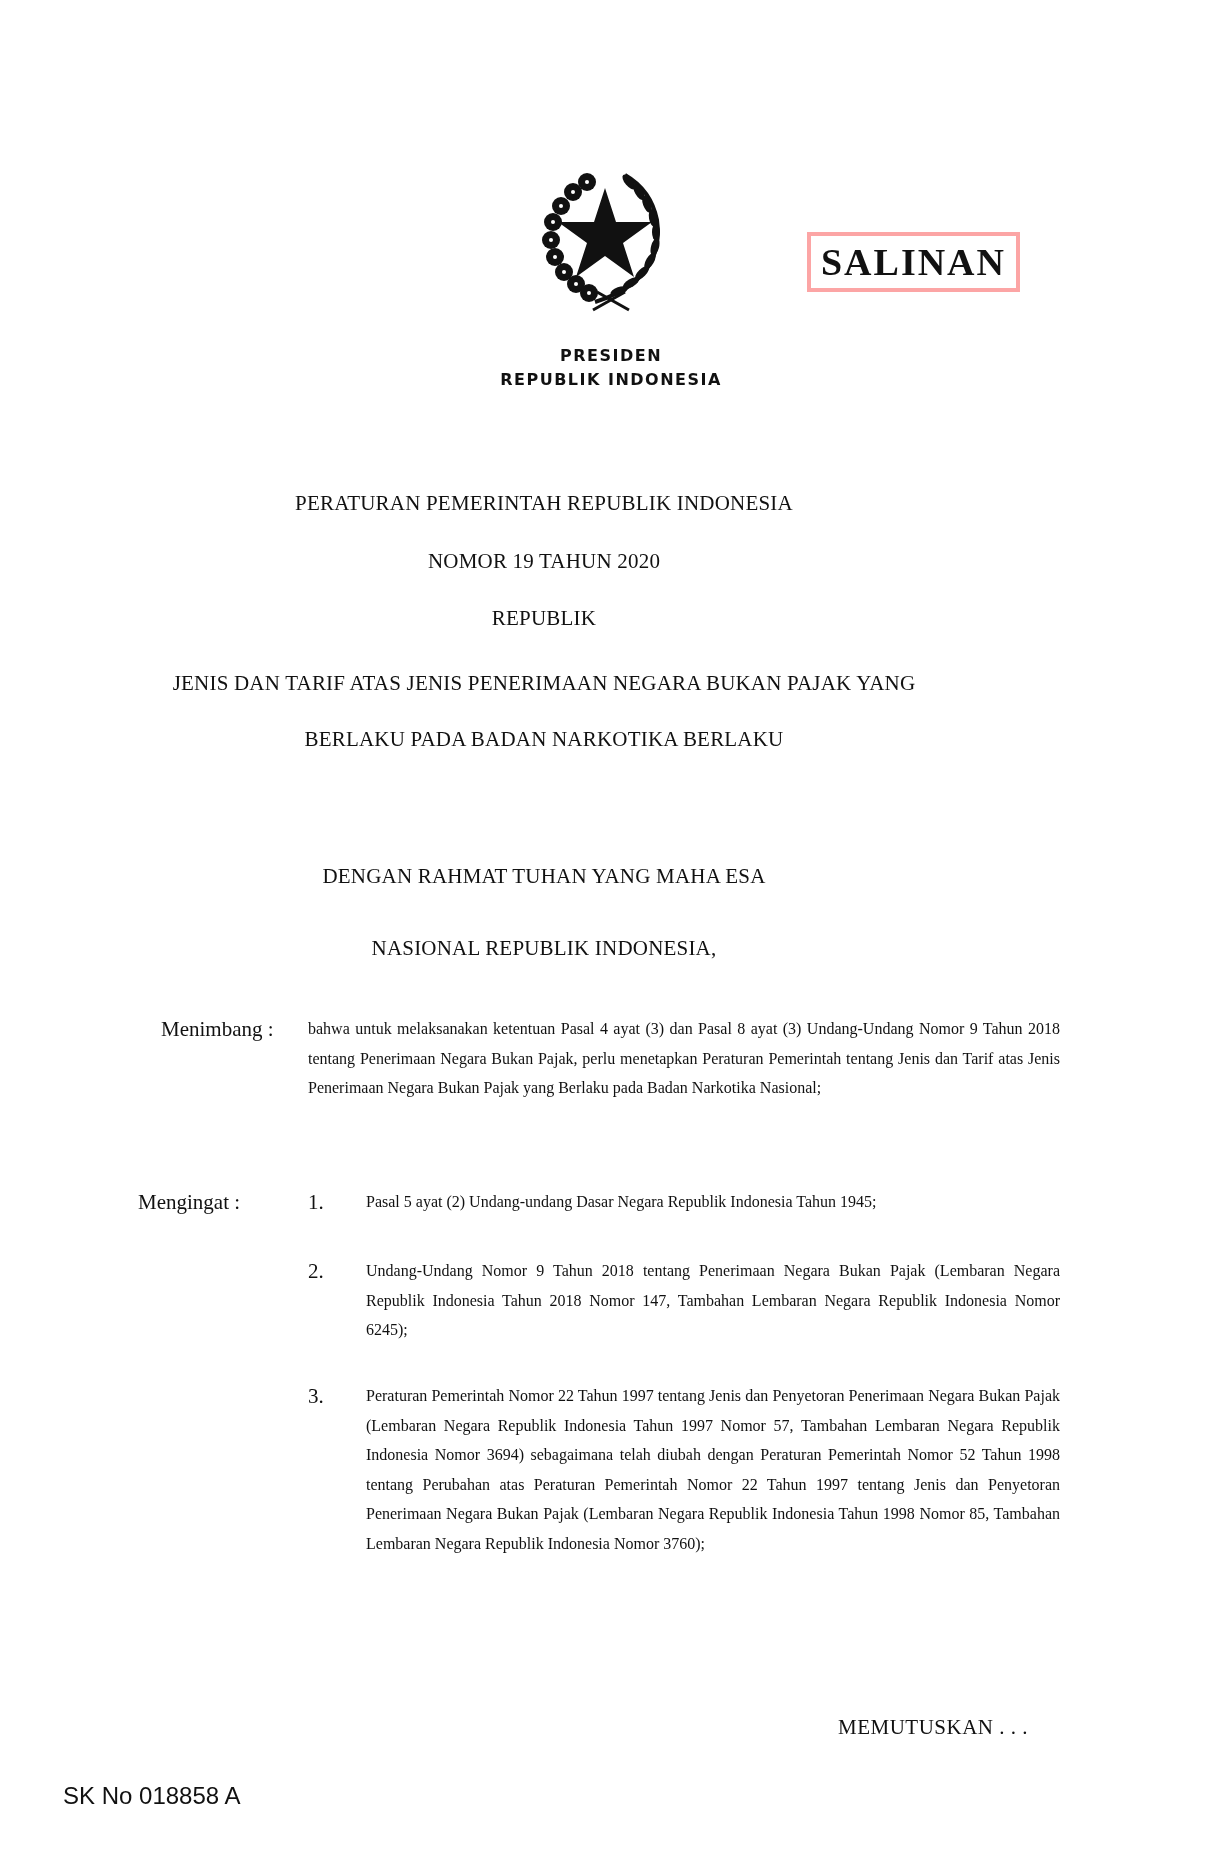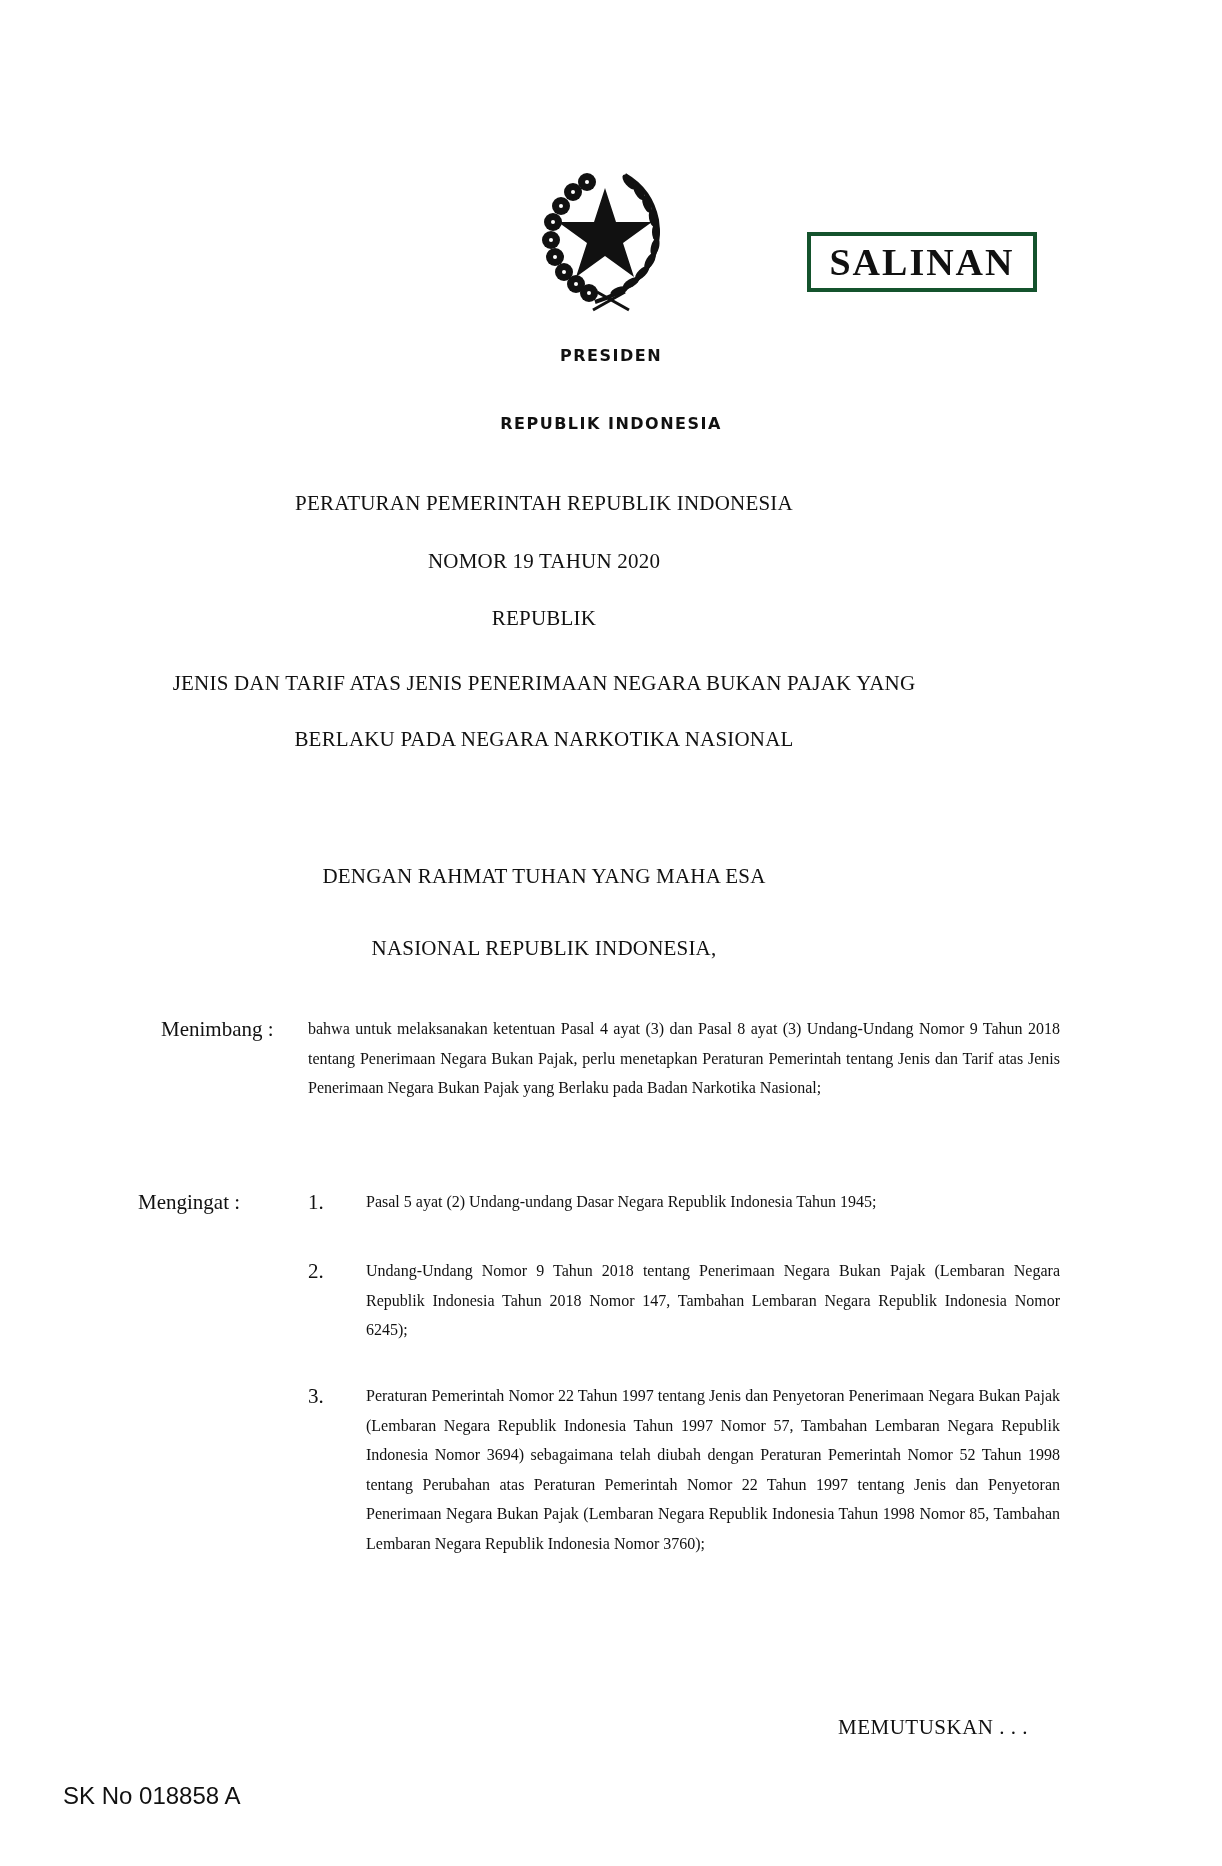--- a/index.html
+++ b/index.html
@@ -12,22 +12,22 @@
     position: absolute; left: 0; width: 1088px; text-align: center;
     font-size: 21px; letter-spacing: 0.2px;
   }
   .emblem { left: 525px; top: 160px; width: 160px; height: 160px; }
   .emblem-caption {
     position: absolute; left: 0; width: 1222px; text-align: center;
     font-family: "DejaVu Sans", "Liberation Sans", sans-serif;
     font-weight: bold; font-size: 16px; letter-spacing: 1.5px; line-height: 22px;
   }
   .salinan-box {
-    left: 807px; top: 232px; width: 230px; height: 60px;
-    border: 4px solid #14532d; box-sizing: border-box;
+    left: 807px; top: 232px; width: 213px; height: 60px;
+    border: 4px solid #fca5a5; box-sizing: border-box;
     display: flex; align-items: center; justify-content: center;
     font-family: "Liberation Serif", serif; font-weight: bold;
     font-size: 38px; letter-spacing: 2px;
   }
   .section-label { font-size: 21px; }
   .para {
     font-size: 16px; line-height: 29.5px; text-align: justify;
     text-align-last: left;
   }
   .item-num { font-size: 21px; }
@@ -78,29 +78,29 @@
       <ellipse cx="106" cy="123" rx="4" ry="9" transform="rotate(60 106 123)"></ellipse>
       <ellipse cx="94" cy="131" rx="4" ry="9" transform="rotate(70 94 131)"></ellipse>
     </g>
 
     <path d="M68 150 L100 132 M72 132 L104 150" stroke="#111" stroke-width="3"></path>
 
     <polygon points="80,28 91,62 127,62 98,83 109,117 80,96 51,117 62,83 33,62 69,62" fill="#111"></polygon>
   </svg>
 </div>
 <div class="emblem-caption" style="top:345px;">PRESIDEN</div>
-<div class="emblem-caption" style="top:369px;margin-top:44px;">REPUBLIK INDONESIA</div>
+<div class="emblem-caption" style="top:369px;">REPUBLIK INDONESIA</div>
 
 <div class="abs salinan-box">SALINAN</div>
 
 <div class="center-line" style="top:491px;">PERATURAN PEMERINTAH REPUBLIK INDONESIA</div>
 <div class="center-line" style="top:549px;">NOMOR 19 TAHUN 2020</div>
 <div class="center-line" style="top:606px;">REPUBLIK</div>
 <div class="center-line" style="top:671px;">JENIS DAN TARIF ATAS JENIS PENERIMAAN NEGARA BUKAN PAJAK YANG</div>
-<div class="center-line" style="top:727px;">BERLAKU PADA NEGARA NARKOTIKA NASIONAL</div>
+<div class="center-line" style="top:727px;">BERLAKU PADA BADAN NARKOTIKA BERLAKU</div>
 <div class="center-line" style="top:832px;margin-top:32px;">DENGAN RAHMAT TUHAN YANG MAHA ESA</div>
 <div class="center-line" style="top:936px;">NASIONAL REPUBLIK INDONESIA,</div>
 
 <div class="abs section-label" style="left:138px; top:1017px;margin-left:23px;">Menimbang :</div>
 <div class="abs para" style="left:308px; top:1014px; width:752px;">bahwa untuk melaksanakan ketentuan Pasal 4 ayat (3) dan Pasal 8 ayat (3) Undang-Undang Nomor 9 Tahun 2018 tentang Penerimaan Negara Bukan Pajak, perlu menetapkan Peraturan Pemerintah tentang Jenis dan Tarif atas Jenis Penerimaan Negara Bukan Pajak yang Berlaku pada Badan Narkotika Nasional;</div>
 
 <div class="abs section-label" style="left:138px; top:1190px;">Mengingat :</div>
 
 <div class="abs item-num" style="left:308px; top:1190px;">1.</div>
 <div class="abs para" style="left:366px; top:1187px; width:694px;">Pasal 5 ayat (2) Undang-undang Dasar Negara Republik Indonesia Tahun 1945;</div>

